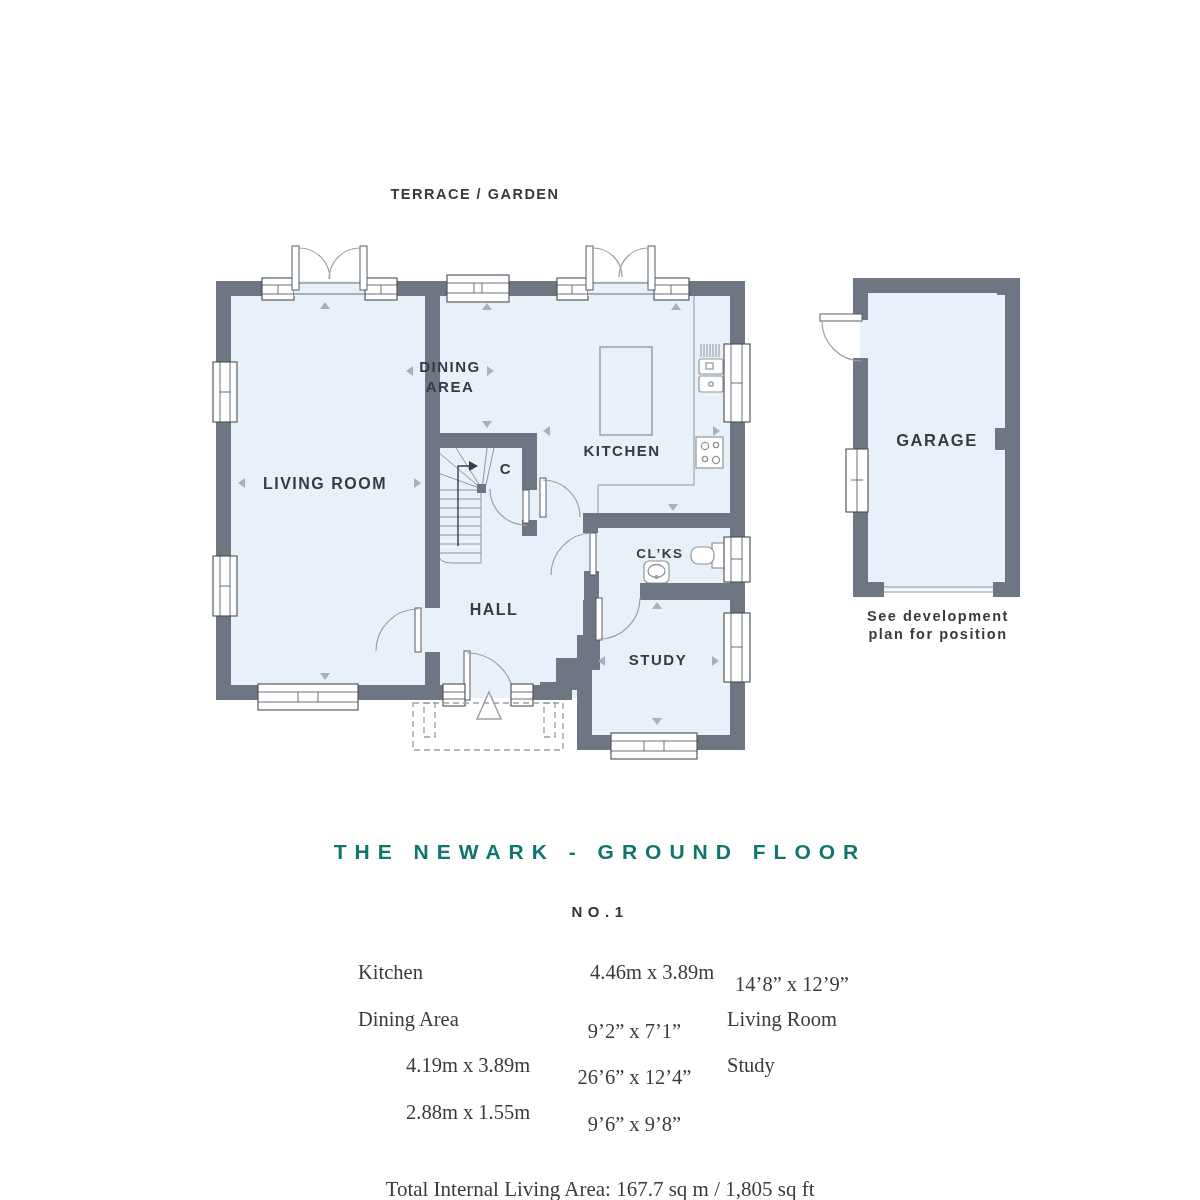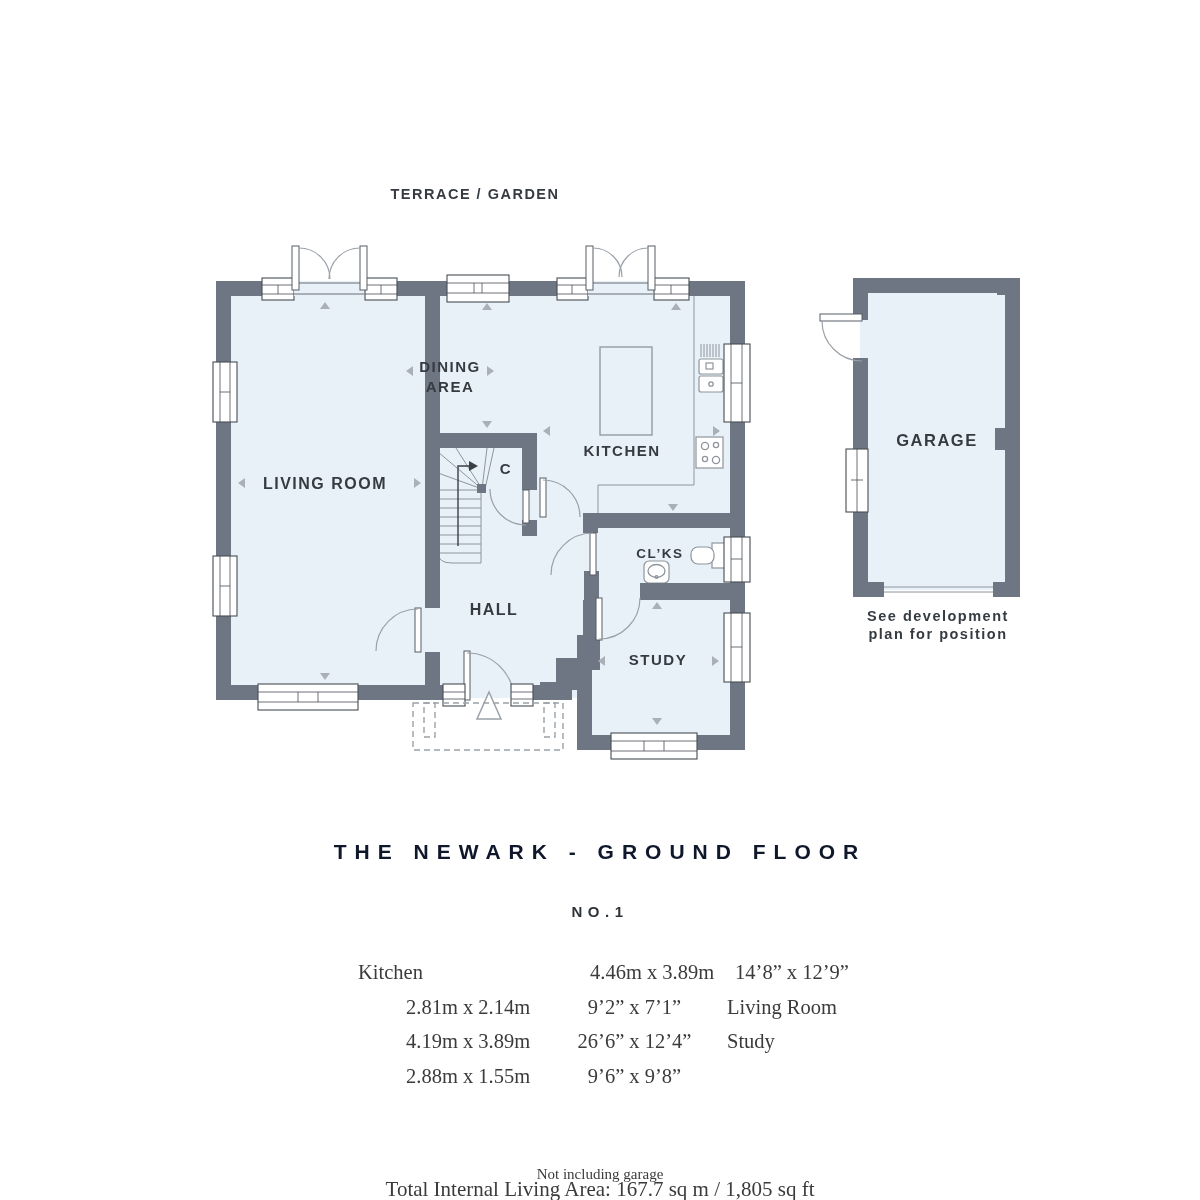--- a/index.html
+++ b/index.html
@@ -15,30 +15,30 @@
   .leaf{fill:#ffffff;stroke:#565d64;stroke-width:1;}
   .win{fill:#ffffff;stroke:#474d53;stroke-width:1.1;}
   .winline{stroke:#474d53;stroke-width:0.8;fill:none;}
   .thin{stroke:#8e959c;stroke-width:1;fill:none;}
   .dash{stroke:#9aa1a8;stroke-width:1.4;fill:none;stroke-dasharray:6 4;}
   .arrow{fill:#a9b0b8;}
   .rmlabel{font-family:"Liberation Sans",sans-serif;font-weight:700;fill:#363b42;
            letter-spacing:1.5px;text-anchor:middle;}
   .stair-arrow{stroke:#3a3f45;stroke-width:1.4;fill:none;}
   .title{position:absolute;left:0;top:840px;width:1200px;text-align:center;
-         font-size:21px;font-weight:700;letter-spacing:8px;color:#0f172a;}
+         font-size:21px;font-weight:700;letter-spacing:8px;color:#0f766e;}
   .plotno{position:absolute;left:0;top:903px;width:1200px;text-align:center;
           font-size:15px;font-weight:700;letter-spacing:5.5px;color:#2e3338;}
   .dimtable{position:absolute;left:358px;top:955px;display:grid;
             grid-template-columns:184px 185px 130px;
             font-family:"Liberation Serif",serif;font-size:20.5px;color:#3b3b3b;
             line-height:34.5px;}
   .dimtable .c-room{text-align:left;}
   .dimtable .c-metric{text-align:left;margin-left:48px;}
-  .dimtable .c-imp{text-align:center;}
+  .dimtable .c-imp{text-align:center;margin-top:12px;}
   .total{position:absolute;left:0;top:1133px;width:1200px;text-align:center;
          font-family:"Liberation Serif",serif;font-size:21px;color:#3b3b3b;margin-top:44px;}
   .note{position:absolute;left:0;top:1166px;width:1200px;text-align:center;
         font-family:"Liberation Serif",serif;font-size:15px;color:#3b3b3b;}
 </style>
 </head>
 <body>
 
 <div class="canvas">
 
@@ -306,28 +306,27 @@
 </svg>
 
 <div class="title">THE NEWARK - GROUND FLOOR</div>
 <div class="plotno">NO.1</div>
 
 <div class="dimtable">
   <div class="c-room">Kitchen</div>
   <div class="c-metric">4.46m x 3.89m</div>
   <div class="c-imp">14’8” x 12’9”</div>
 
-  <div class="c-metric">2.81m x 2.14m</div>
+  <div class="c-room">Dining Area</div>
   <div class="c-imp">9’2” x 7’1”</div>
 
   <div class="c-room">Living Room</div>
   <div class="c-metric">4.19m x 3.89m</div>
   <div class="c-imp">26’6” x 12’4”</div>
 
   <div class="c-room">Study</div>
   <div class="c-metric">2.88m x 1.55m</div>
   <div class="c-imp">9’6” x 9’8”</div>
 </div>
 
 <div class="total">Total Internal Living Area: 167.7 sq m / 1,805 sq ft</div>
-<div class="note">Not including garage</div>
 
 </div>
 
 </body></html>

